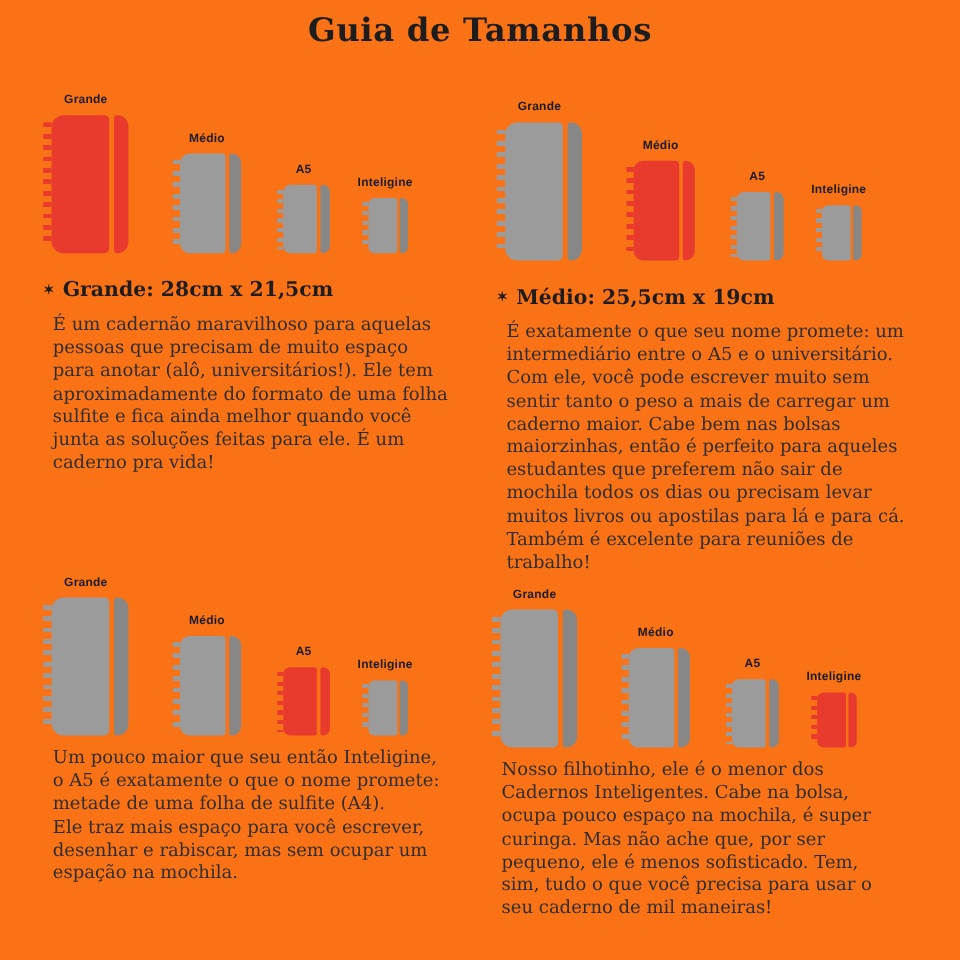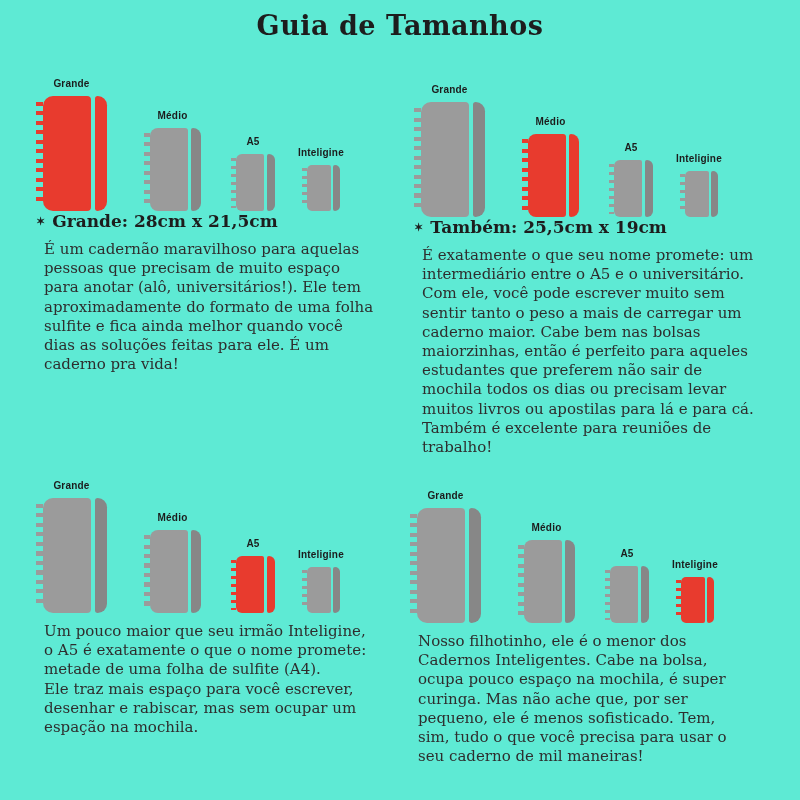--- a/index.html
+++ b/index.html
@@ -1,18 +1,18 @@
 <!DOCTYPE html>
 <html><head>
 <meta charset="utf-8">
 <style>
   html,body{margin:0;padding:0;}
   .page{
     position:relative;width:800px;height:800px;overflow:hidden;
-    background:#5eead4;color:#2b2b2b;
+    background:#f97316;color:#2b2b2b;
     font-family:"DejaVu Serif", serif;
   }
   .title{
     position:absolute;top:10px;left:0;width:100%;text-align:center;
     font-size:27px;font-weight:bold;letter-spacing:.5px;color:#1d1d1d;
   }
   .quad{position:absolute;}
   .q1{left:36px;top:78px;width:356px;}
   .q2{left:414px;top:84px;width:372px;}
   .q3{left:36px;top:480px;width:356px;}
@@ -47,21 +47,21 @@
 
   .s-i .nb-art{height:46px}
   .s-i .rings{width:5px;height:40px;background:repeating-linear-gradient(to bottom,var(--c) 0 3.5px,transparent 3.5px 8px);}
   .s-i .cover{width:24px;border-radius:5px 2px 2px 5px}
   .s-i .sliver{width:7px;margin-left:2px;border-radius:2px 5px 5px 2px}
 
   .m1{margin-left:37px}
   .m2{margin-left:30px}
   .m3{margin-left:23px}
 
-  .heading{font-size:17px;font-weight:bold;color:#1d1d1d;}
+  .heading{margin-top:21px;font-size:17px;font-weight:bold;color:#1d1d1d;}
   .heading .bullet{font-size:11px;margin-right:7px;vertical-align:2px;}
   .body{
     margin-top:9px;padding-left:8px;font-size:15px;line-height:1.28;
     white-space:pre-line;color:#2e2e2e;
   }
 </style>
 </head>
 <body>
 
 <div class="page">
@@ -102,21 +102,21 @@
             <span class="sliver"></span>
           </span>
       </div>
     </div>
     <div class="heading"><span class="bullet">✶</span><span>Grande: 28cm x 21,5cm</span></div>
     <div class="body">É um cadernão maravilhoso para aquelas
 pessoas que precisam de muito espaço
 para anotar (alô, universitários!). Ele tem
 aproximadamente do formato de uma folha
 sulfite e fica ainda melhor quando você
-dias as soluções feitas para ele. É um
+junta as soluções feitas para ele. É um
 caderno pra vida!</div>
   </div>
 
   <div class="quad q2">
     <div class="nb-row">
       <div class="nb s-g">
         <span class="nb-label">Grande</span>
         <span class="nb-art">
             <span class="rings"></span>
             <span class="cover"></span>
@@ -141,21 +141,21 @@
       </div>
       <div class="nb s-i m3">
         <span class="nb-label">Inteligine</span>
         <span class="nb-art">
             <span class="rings"></span>
             <span class="cover"></span>
             <span class="sliver"></span>
           </span>
       </div>
     </div>
-    <div class="heading"><span class="bullet">✶</span><span>Também: 25,5cm x 19cm</span></div>
+    <div class="heading"><span class="bullet">✶</span><span>Médio: 25,5cm x 19cm</span></div>
     <div class="body">É exatamente o que seu nome promete: um
 intermediário entre o A5 e o universitário.
 Com ele, você pode escrever muito sem
 sentir tanto o peso a mais de carregar um
 caderno maior. Cabe bem nas bolsas
 maiorzinhas, então é perfeito para aqueles
 estudantes que preferem não sair de
 mochila todos os dias ou precisam levar
 muitos livros ou apostilas para lá e para cá.
 Também é excelente para reuniões de
@@ -190,21 +190,21 @@
       </div>
       <div class="nb s-i m3">
         <span class="nb-label">Inteligine</span>
         <span class="nb-art">
             <span class="rings"></span>
             <span class="cover"></span>
             <span class="sliver"></span>
           </span>
       </div>
     </div>
-    <div class="body">Um pouco maior que seu irmão Inteligine,
+    <div class="body">Um pouco maior que seu então Inteligine,
 o A5 é exatamente o que o nome promete:
 metade de uma folha de sulfite (A4).
 Ele traz mais espaço para você escrever,
 desenhar e rabiscar, mas sem ocupar um
 espação na mochila.</div>
   </div>
 
   <div class="quad q4">
     <div class="nb-row">
       <div class="nb s-g">

